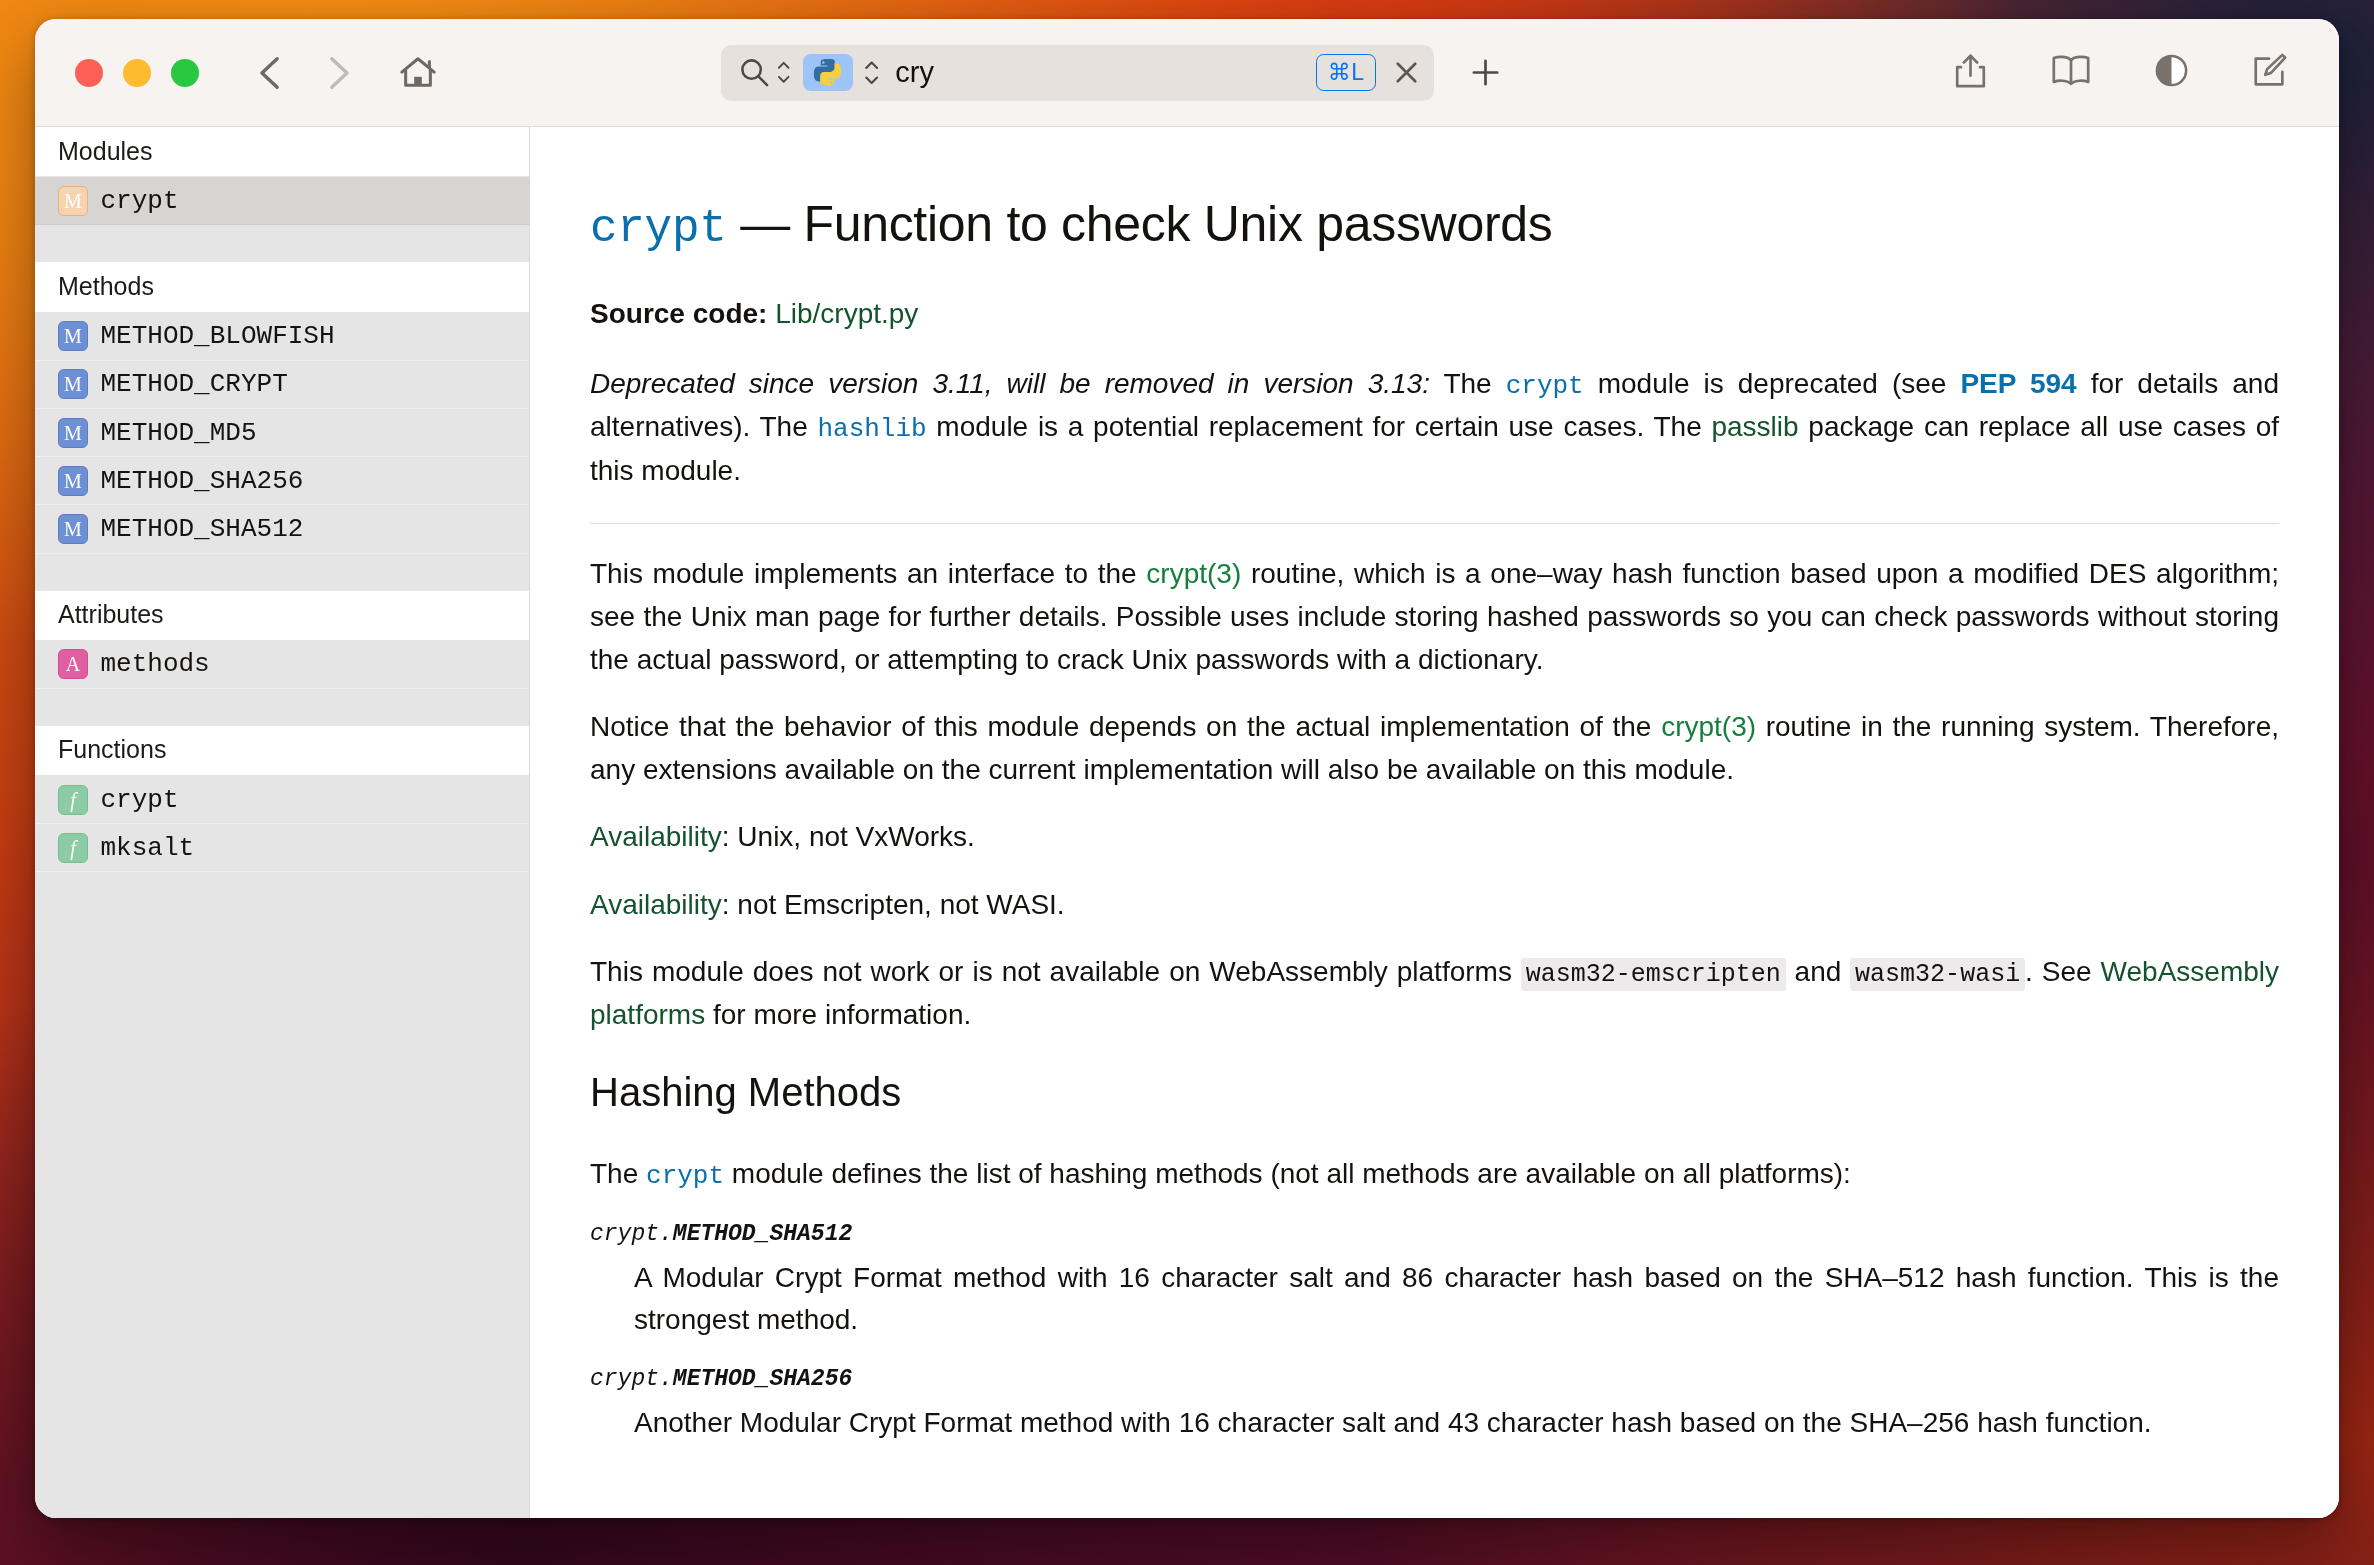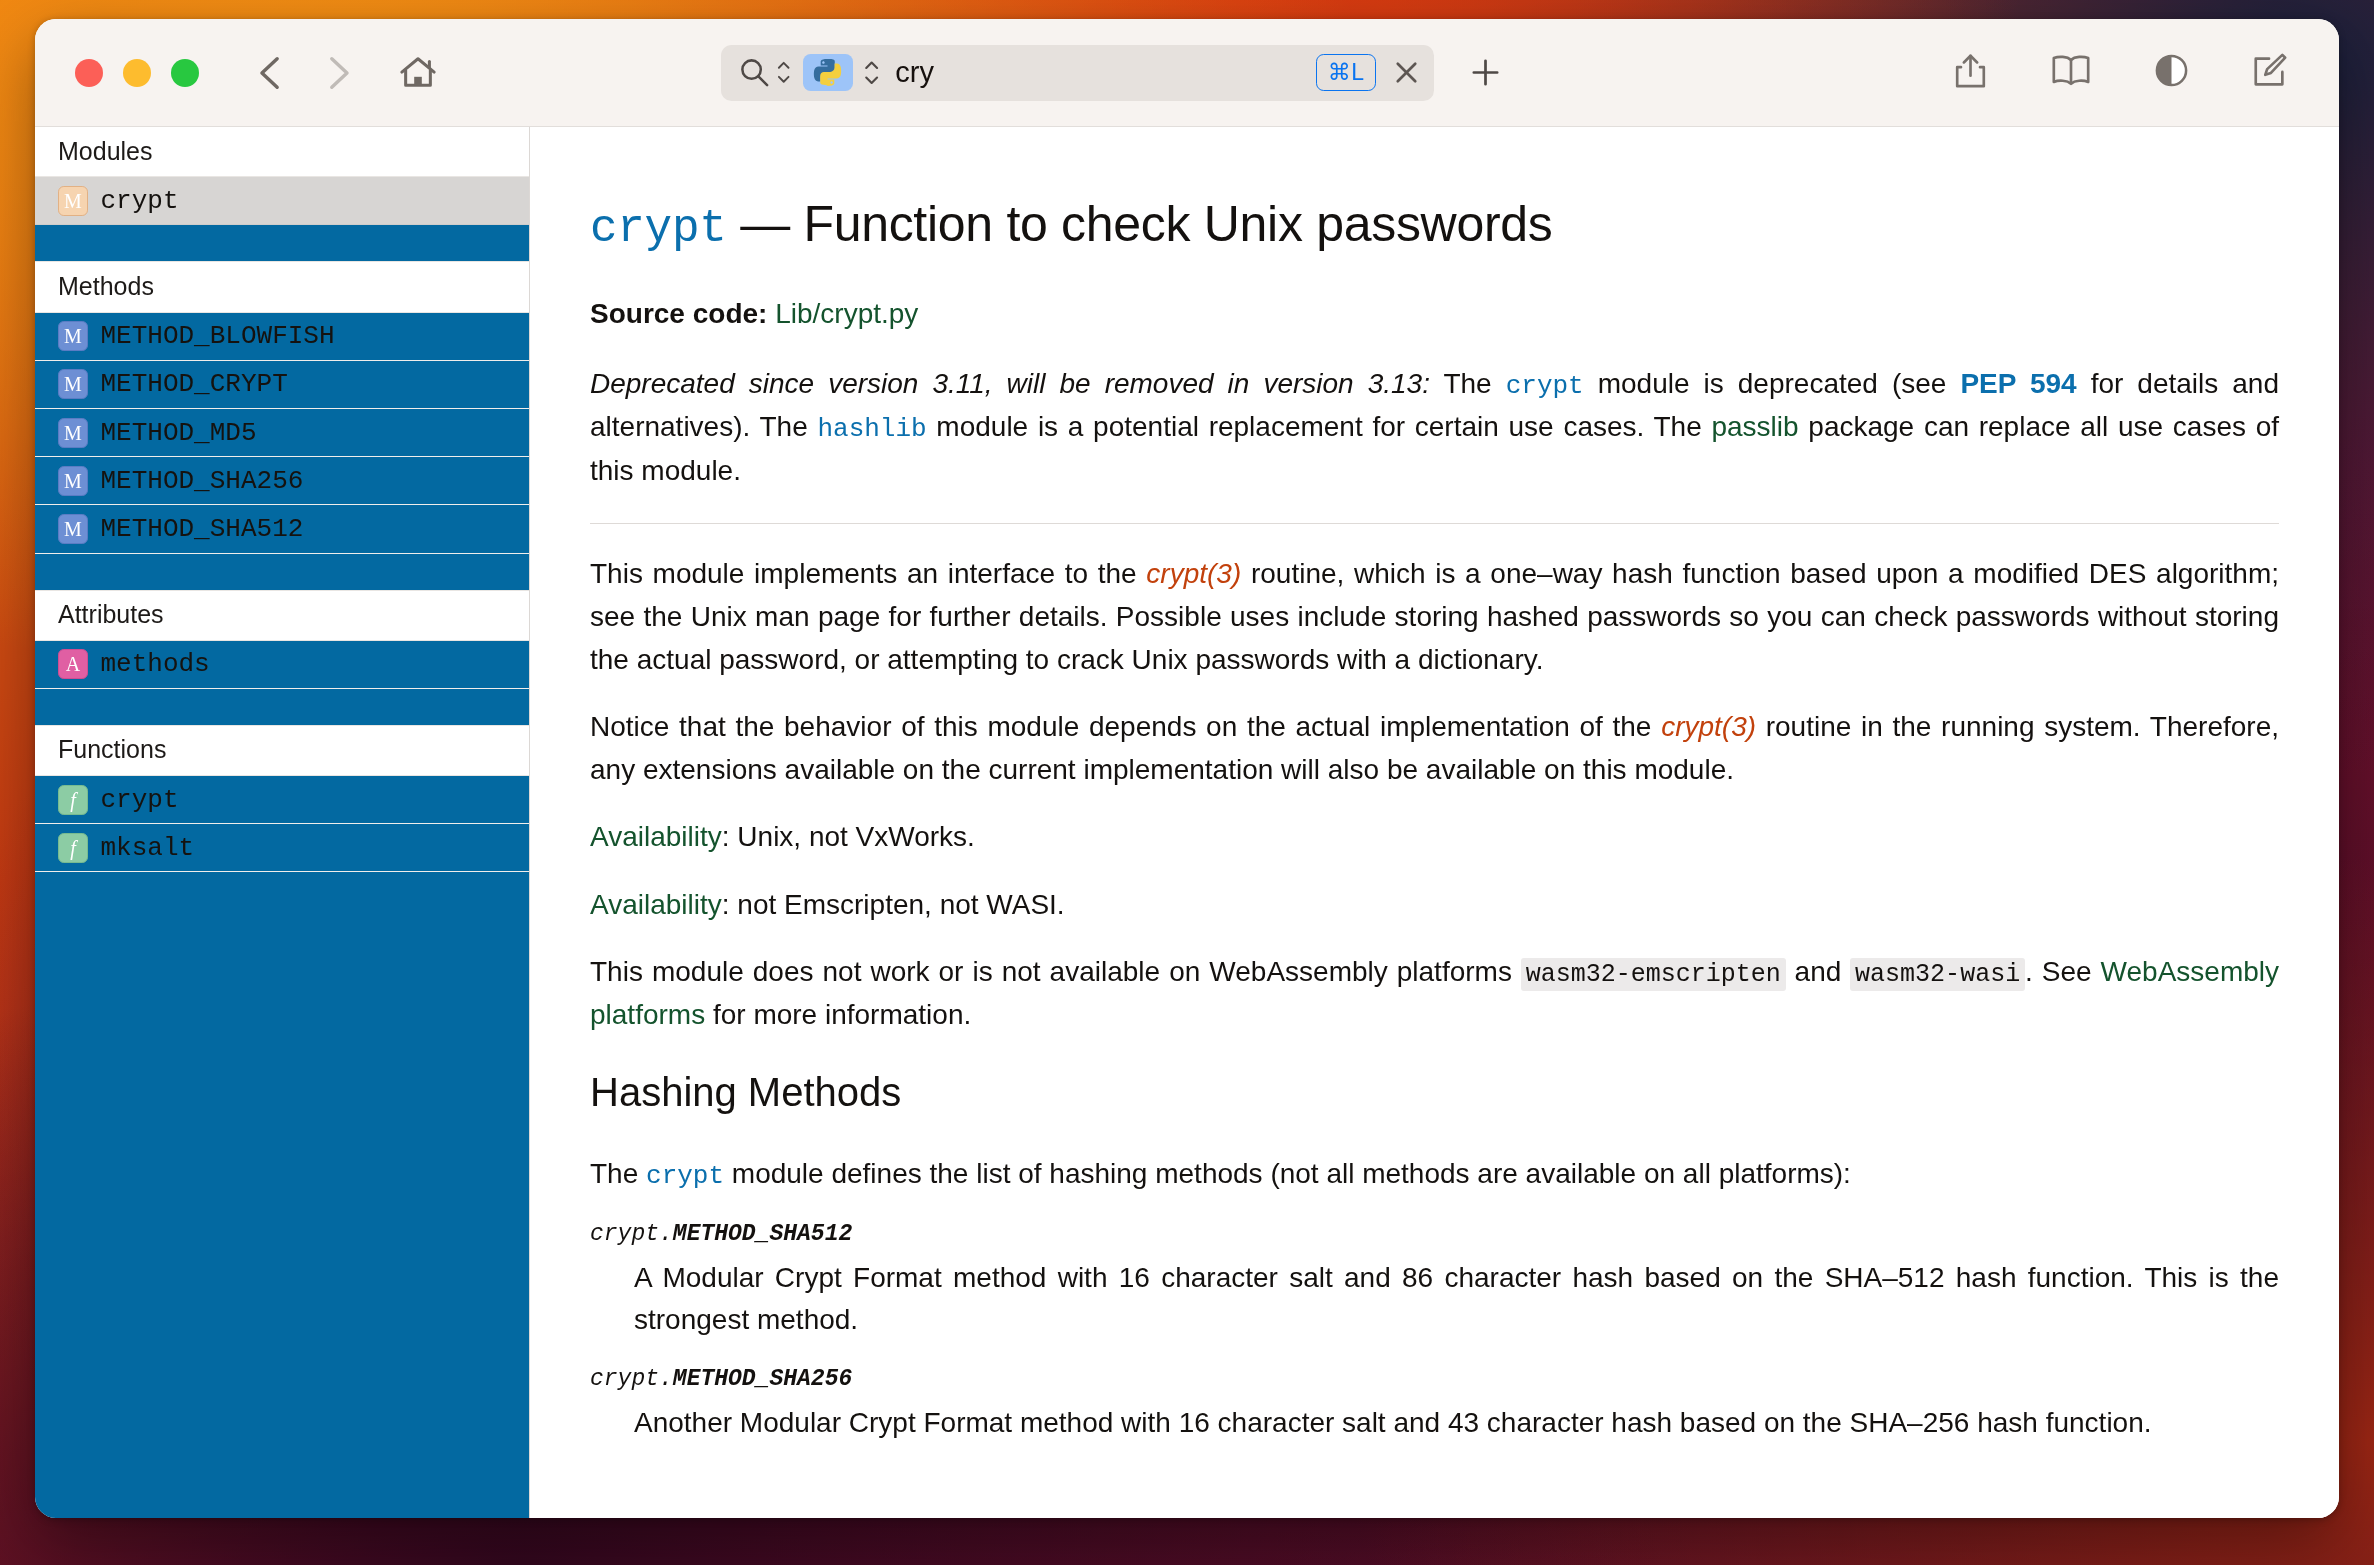--- a/index.html
+++ b/index.html
@@ -130,21 +130,21 @@
   
   .split {
     display: flex;
     height: calc(100% - 108px);
   }
 
   
   .sidebar {
     width: 495px;
     flex: 0 0 495px;
-    background: #0369a1;
+    background: #e5e5e5;
     border-right: 1px solid #dcd8d5;
     overflow: hidden;
   }
   .sb-header {
     font-size: 25px;
     color: #1d1a18;
     padding: 9.6px 0 10.6px 23px;
     border-bottom: 1px solid #e9e6e3;
     background: #ffffff;
   }
@@ -200,21 +200,21 @@
 
   .srcline {
     font-size: 28px;
     margin-bottom: 33px;
   }
   .srcline .lbl { font-weight: bold; }
 
   a, .link { color: #14532d; text-decoration: none; }
   .link-bold { color: #0b6fad; font-weight: bold; }
   .mono-link { font-family: "Liberation Mono", monospace; font-size: 26px; color: #0b6fad; }
-  .italic-link { font-style: italic; color: #c2410c; }
+  .italic-link { color: #15803d; }
   .code-chip {
     font-family: "Liberation Mono", monospace;
     font-size: 25px;
     background: #eceaea;
     padding: 1.9px 4.8px;
     border-radius: 2.9px;
   }
 
   p.para {
     font-size: 28px;

